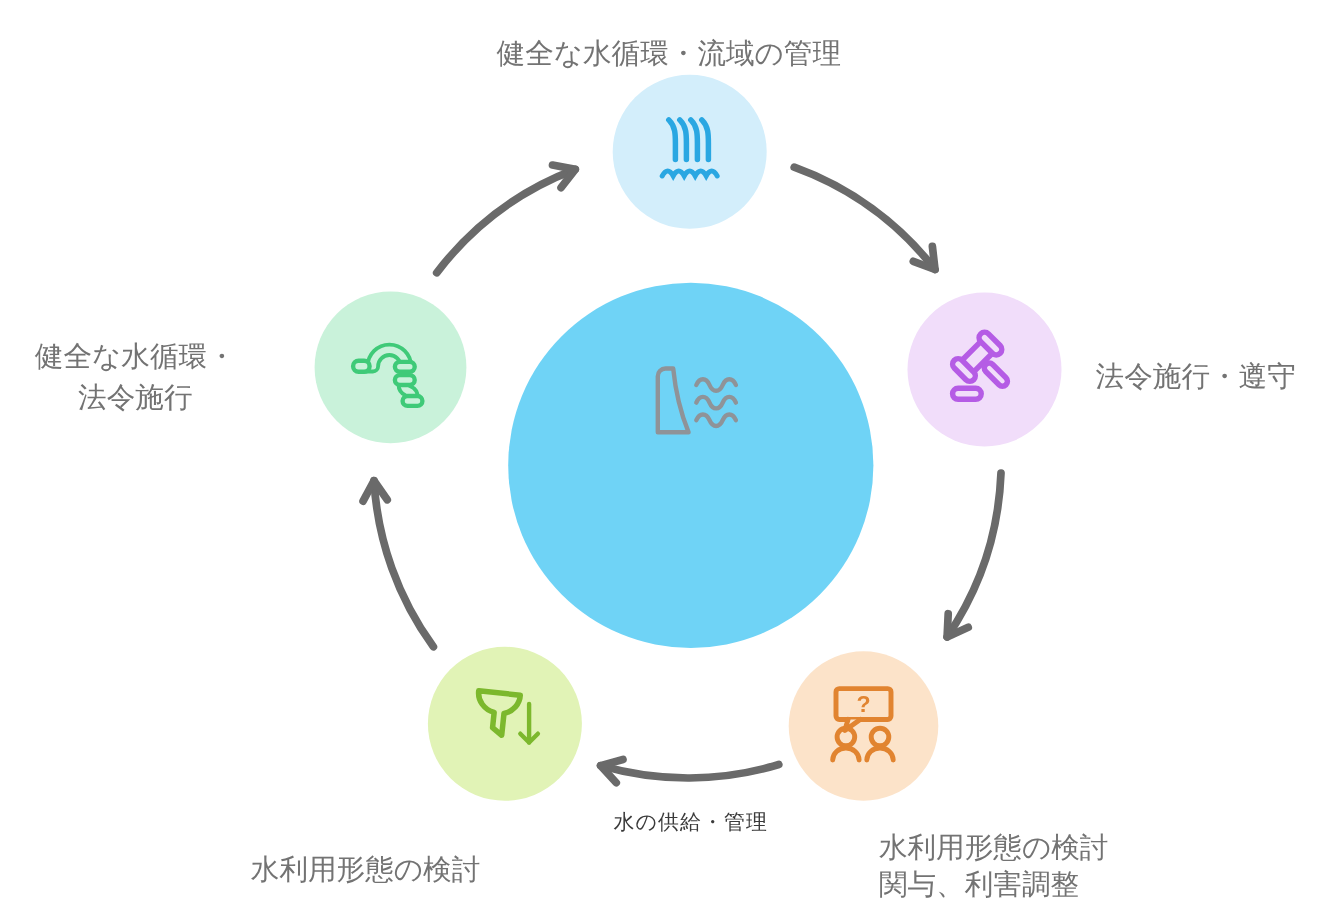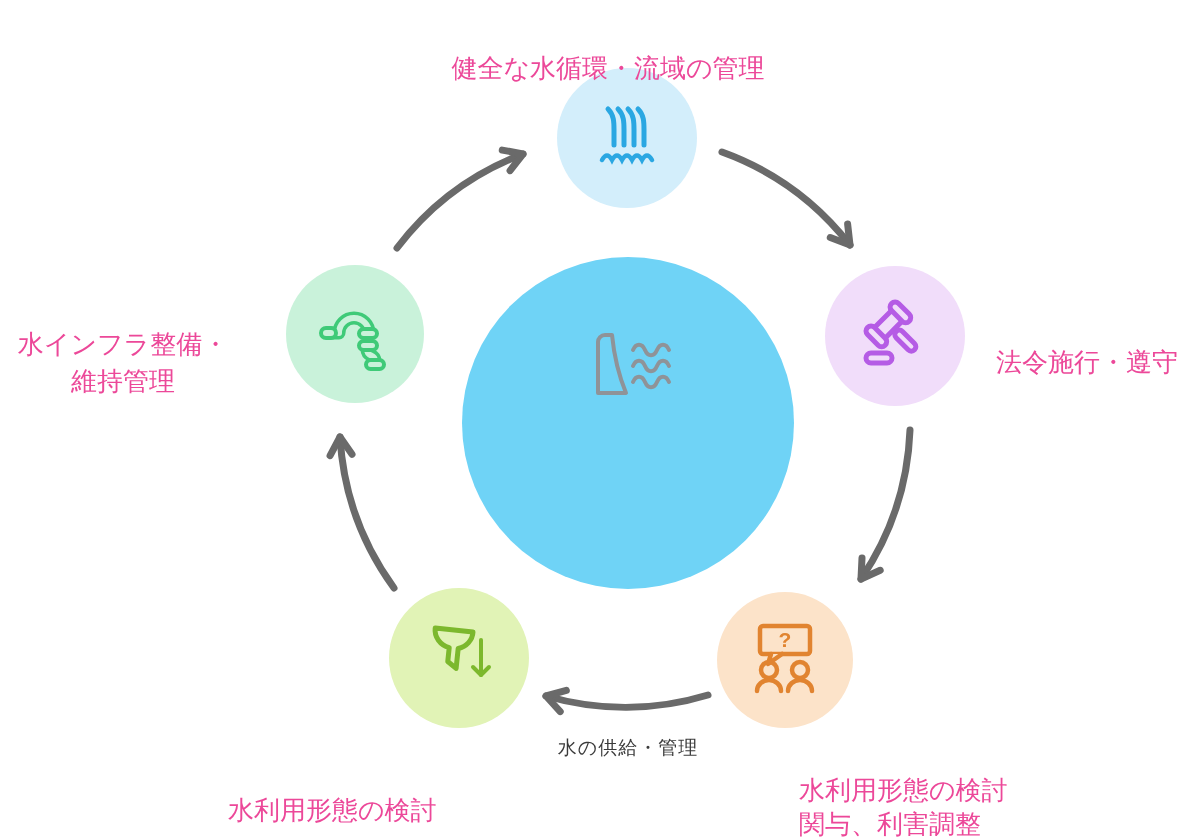--- a/index.html
+++ b/index.html
@@ -12,21 +12,21 @@
     position:absolute;border-radius:50%;
     display:flex;align-items:center;justify-content:center;
   }
   .center-circle{position:absolute;border-radius:50%;}
   .center-icon{position:absolute;left:121px;top:73px;}
   .center-label{
     position:absolute;left:0;top:478px;width:100%;text-align:center;
     font-size:19px;color:#3a3a3a;letter-spacing:1px;
   }
   .node-label{
-    position:absolute;color:#ec4899;font-size:26px;line-height:37px;white-space:nowrap;margin-top:20px;
+    position:absolute;color:#737373;font-size:26px;line-height:37px;white-space:nowrap;
   }
   .lbl-top{left:308px;top:30px;width:600px;text-align:center;}
   .lbl-right{left:996px;top:324px;text-align:right;}
   .lbl-bottom-right{left:799px;top:753px;text-align:left;line-height:34px;}
   .lbl-bottom-left{left:228px;top:772px;text-align:left;}
   .lbl-left{left:8px;top:306px;width:230px;text-align:center;}
   .pos-top{left:557px;top:68px;width:140px;height:140px;}
   .pos-right{left:825px;top:266px;width:140px;height:140px;}
   .pos-bottom-right{left:717px;top:592px;width:136px;height:136px;}
   .pos-bottom-left{left:389px;top:588px;width:140px;height:140px;}
@@ -132,17 +132,17 @@
         <path d="M 52,55 C 52,64 60,59 60,67" stroke-width="13"></path>
         <path d="M 52,55 C 52,64 60,59 60,67" stroke-width="6" stroke="#c9f2da"></path>
         <rect x="6" y="34" width="15" height="10" rx="5" stroke-width="4" fill="#c9f2da"></rect>
         <rect x="44" y="35" width="18" height="9" rx="4.5" stroke-width="4" fill="#c9f2da"></rect>
         <rect x="44" y="47" width="18" height="9" rx="4.5" stroke-width="4" fill="#c9f2da"></rect>
         <rect x="51" y="66" width="18" height="9" rx="4.5" stroke-width="4" fill="#c9f2da"></rect>
       </g>
     </svg>
   </div>
   <div class="node-label lbl-left">
-    <div>水インフラ整備・</div>
-    <div>維持管理</div>
+    <div>健全な水循環・</div>
+    <div>法令施行</div>
   </div>
 
 </div>
 
 </body></html>

